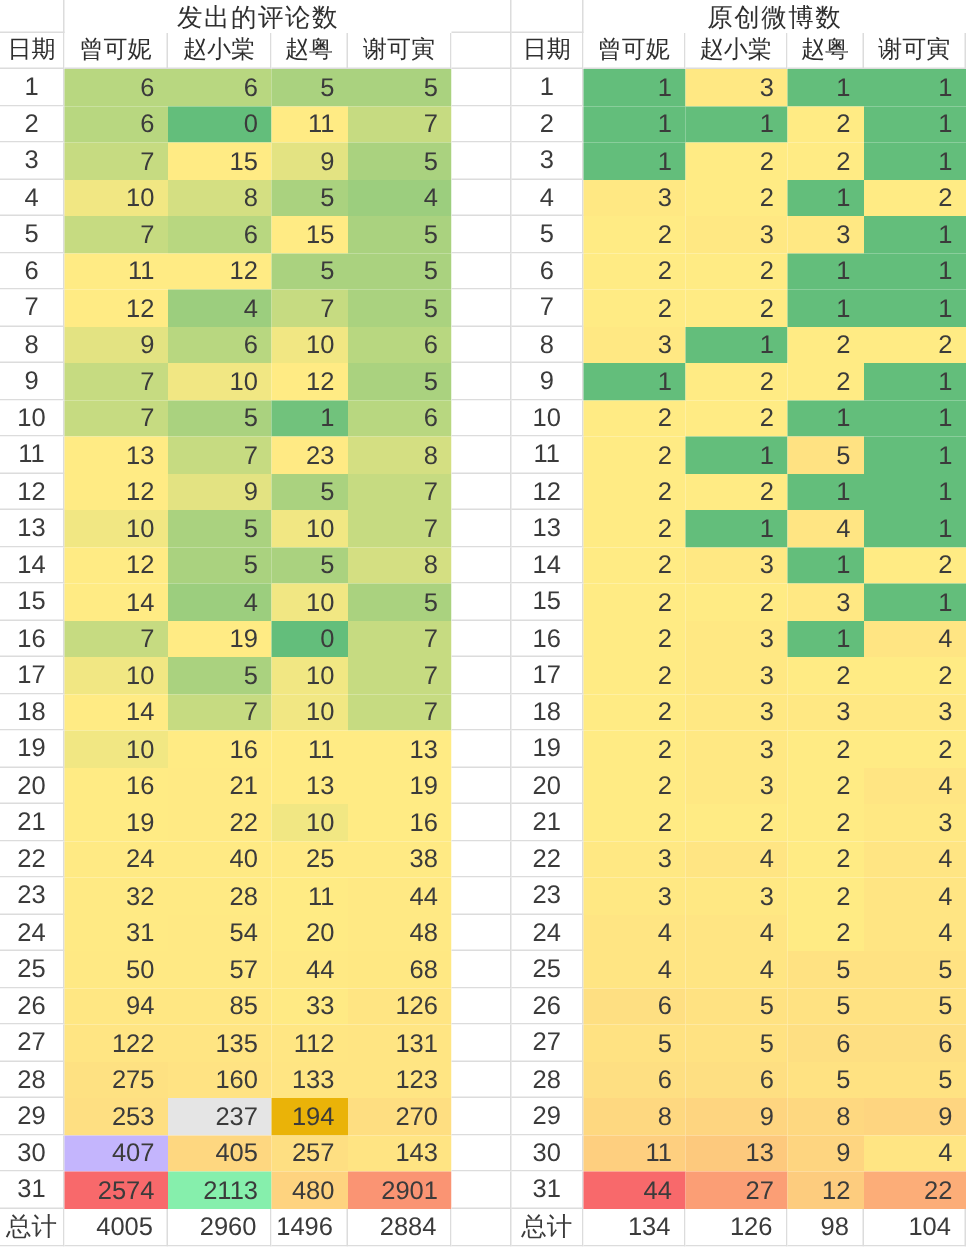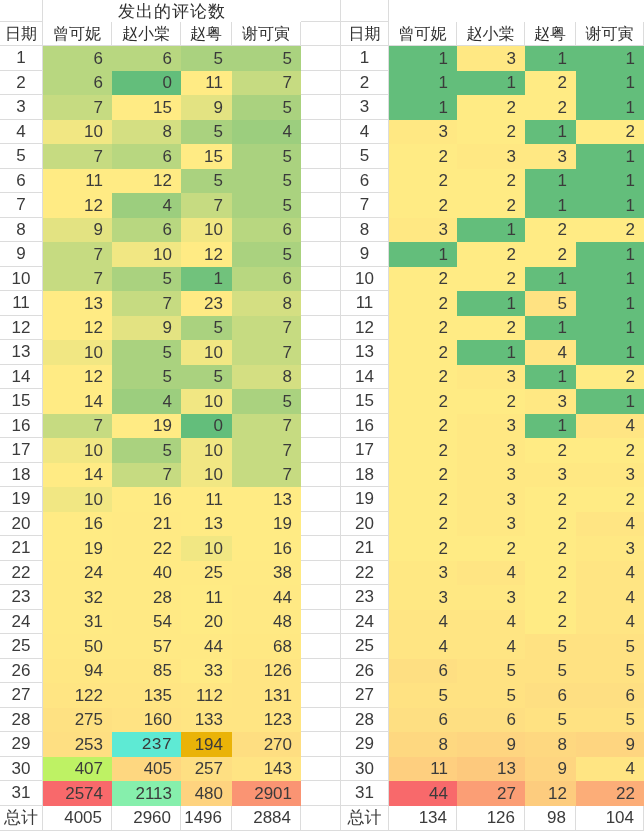--- a/index.html
+++ b/index.html
@@ -37,20 +37,21 @@
   .heat{border:none;}
 </style>
 </head>
 <body>
 
 <div id="sheet">
 
   <div class="cell gl" style="grid-area:1/1"></div>
   <div class="cell title" style="grid-area:1/2/2/6">发出的评论数</div>
   <div class="cell gl" style="grid-area:1/7"></div>
+  <div class="cell title" style="grid-area:1/8/2/12">原创微博数</div>
 
   <div class="cell hdr gl" style="grid-area:2/1">日期</div>
   <div class="cell hdr gl" style="grid-area:2/2">曾可妮</div>
   <div class="cell hdr gl" style="grid-area:2/3">赵小棠</div>
   <div class="cell hdr gl" style="grid-area:2/4">赵粤</div>
   <div class="cell hdr gl" style="grid-area:2/5">谢可寅</div>
 
   <div class="cell hdr gl" style="grid-area:2/7">日期</div>
   <div class="cell hdr gl" style="grid-area:2/8">曾可妮</div>
   <div class="cell hdr gl" style="grid-area:2/9">赵小棠</div>
@@ -204,25 +205,25 @@
     <div class="cell num heat" style="grid-area: 29 / 3; background: rgb(255, 229, 131);">135</div>
     <div class="cell num heat" style="grid-area: 29 / 4; background: rgb(255, 230, 131);">112</div>
     <div class="cell num heat" style="grid-area: 29 / 5; background: rgb(255, 229, 131);">131</div>
     <div class="cell date gl" style="grid-area: 30 / 1;">28</div>
     <div class="cell num heat" style="grid-area: 30 / 2; background: rgb(254, 225, 130);">275</div>
     <div class="cell num heat" style="grid-area: 30 / 3; background: rgb(255, 227, 131);">160</div>
     <div class="cell num heat" style="grid-area: 30 / 4; background: rgb(255, 229, 131);">133</div>
     <div class="cell num heat" style="grid-area: 30 / 5; background: rgb(255, 229, 131);">123</div>
     <div class="cell date gl" style="grid-area: 31 / 1;">29</div>
     <div class="cell num heat" style="grid-area: 31 / 2; background: rgb(254, 223, 130); text-align: right;">253</div>
-    <div class="cell num heat" style="grid-area: 31 / 3; background: #5eead4; font-family: Liberation Mono, monospace;">237</div>
+    <div class="cell num heat" style="grid-area: 31 / 3; background: #e5e5e5;">237</div>
     <div class="cell num heat" style="grid-area: 31 / 4; background: #eab308;">194</div>
     <div class="cell num heat" style="grid-area: 31 / 5; background: rgb(254, 222, 129);">270</div>
     <div class="cell date gl" style="grid-area: 32 / 1;">30</div>
-    <div class="cell num heat" style="grid-area: 32 / 2; background: #bef264;">407</div>
+    <div class="cell num heat" style="grid-area: 32 / 2; background: #c4b5fd;">407</div>
     <div class="cell num heat" style="grid-area: 32 / 3; background: rgb(254, 215, 128);">405</div>
     <div class="cell num heat" style="grid-area: 32 / 4; background: rgb(254, 223, 130);">257</div>
     <div class="cell num heat" style="grid-area: 32 / 5; background: rgb(255, 228, 131);">143</div>
     <div class="cell date gl" style="grid-area: 33 / 1;">31</div>
     <div class="cell num heat" style="grid-area: 33 / 2; background: rgb(248, 105, 107);">2574</div>
     <div class="cell num heat" style="grid-area: 33 / 3; background: #86efac;">2113</div>
     <div class="cell num heat" style="grid-area: 33 / 4; background: rgb(254, 211, 127);">480</div>
     <div class="cell num heat" style="grid-area: 33 / 5; background: rgb(250, 148, 115);">2901</div>
     <div class="cell date gl" style="grid-area: 3 / 7;">1</div>
     <div class="cell num heat" style="grid-area: 3 / 8; background: rgb(99, 190, 123);">1</div>

